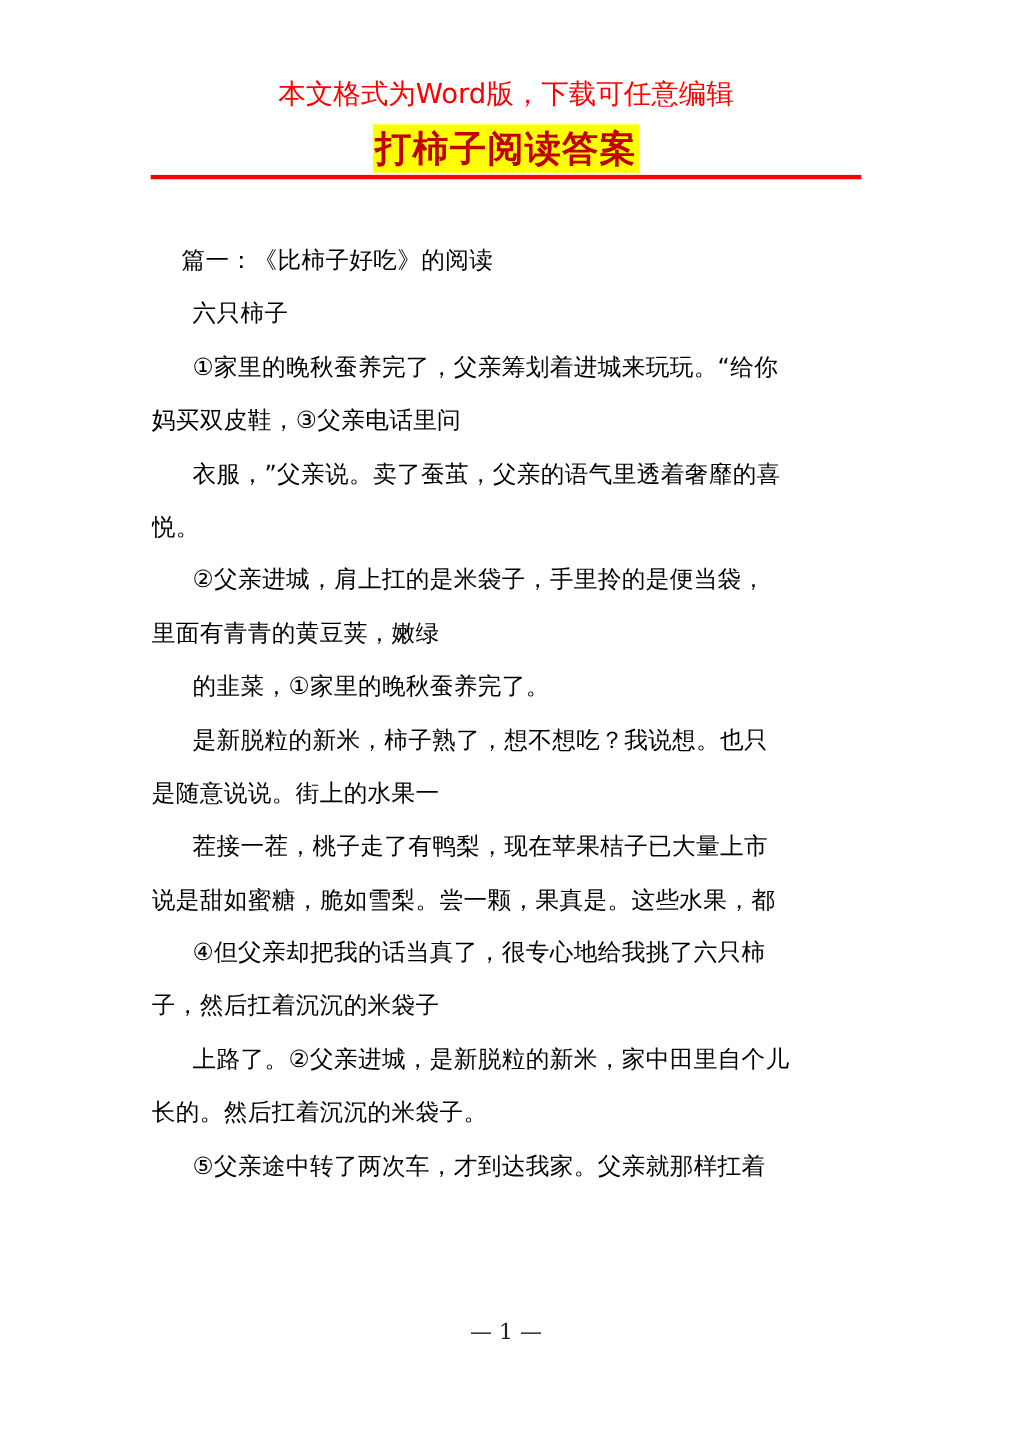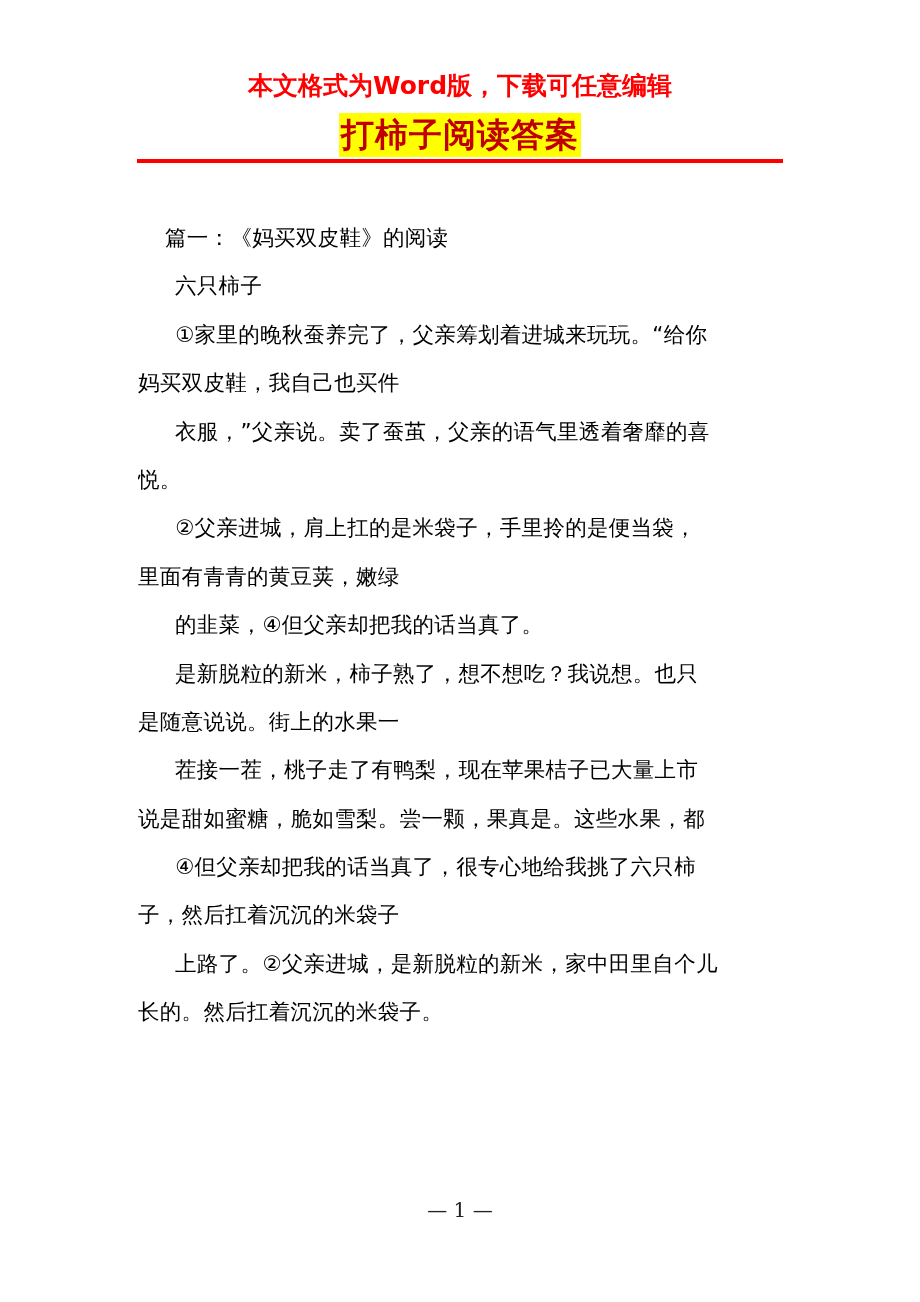--- a/index.html
+++ b/index.html
@@ -15,21 +15,21 @@
     font-family: "DejaVu Sans", "Liberation Sans", sans-serif;
     color: #000000;
   }
   .banner {
     position: absolute;
     left: 0;
     width: 920px;
     top: 66px;
     text-align: center;
     font-family: "DejaVu Sans", sans-serif;
-    font-weight: bold;
+    font-weight: normal;
     font-size: 25px;
     color: #ff0000;
     line-height: 40px;
     letter-spacing: 0px;
   }
   .title-wrap {
     position: absolute;
     left: 0;
     width: 920px;
     top: 113px;
@@ -92,32 +92,33 @@
 
 <div class="banner">本文格式为Word版，下载可任意编辑</div>
 
 <div class="title-wrap">
   <span class="title">打柿子阅读答案</span>
 </div>
 
 <div class="rule"></div>
 
 <div class="body">
-  <div class="line indent-heading">篇一：《妈买双皮鞋》的阅读</div>
+  <div class="line indent-heading">篇一：《比柿子好吃》的阅读</div>
   <div class="line indent">六只柿子</div>
   <div class="line indent">①家里的晚秋蚕养完了，父亲筹划着进城来玩玩。“给你</div>
-  <div class="line">妈买双皮鞋，我自己也买件</div>
+  <div class="line">妈买双皮鞋，③父亲电话里问</div>
   <div class="line indent">衣服，”父亲说。卖了蚕茧，父亲的语气里透着奢靡的喜</div>
   <div class="line">悦。</div>
   <div class="line indent">②父亲进城，肩上扛的是米袋子，手里拎的是便当袋，</div>
   <div class="line">里面有青青的黄豆荚，嫩绿</div>
-  <div class="line indent">的韭菜，④但父亲却把我的话当真了。</div>
+  <div class="line indent">的韭菜，①家里的晚秋蚕养完了。</div>
   <div class="line indent">是新脱粒的新米，柿子熟了，想不想吃？我说想。也只</div>
   <div class="line">是随意说说。街上的水果一</div>
   <div class="line indent">茬接一茬，桃子走了有鸭梨，现在苹果桔子已大量上市</div>
   <div class="line">说是甜如蜜糖，脆如雪梨。尝一颗，果真是。这些水果，都</div>
   <div class="line indent">④但父亲却把我的话当真了，很专心地给我挑了六只柿</div>
   <div class="line">子，然后扛着沉沉的米袋子</div>
   <div class="line indent">上路了。②父亲进城，是新脱粒的新米，家中田里自个儿</div>
   <div class="line">长的。然后扛着沉沉的米袋子。</div>
+  <div class="line indent">⑤父亲途中转了两次车，才到达我家。父亲就那样扛着</div>
 </div>
 
 <div class="footer">— 1 —</div>
 
 </body></html>

